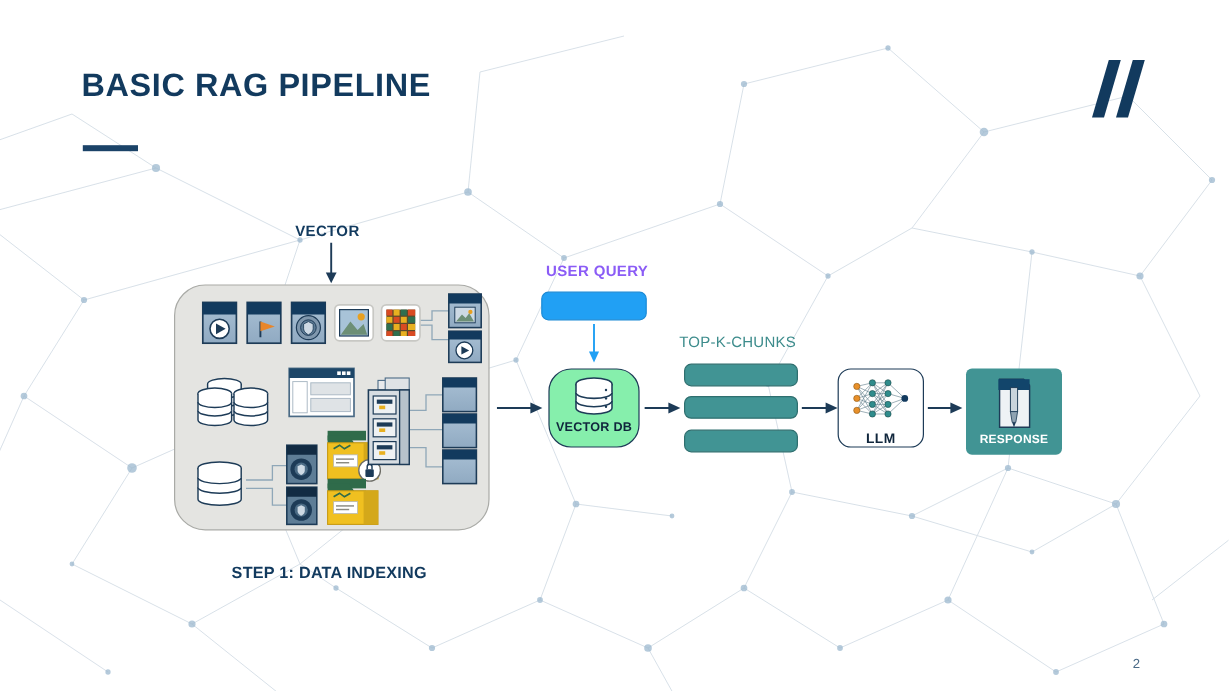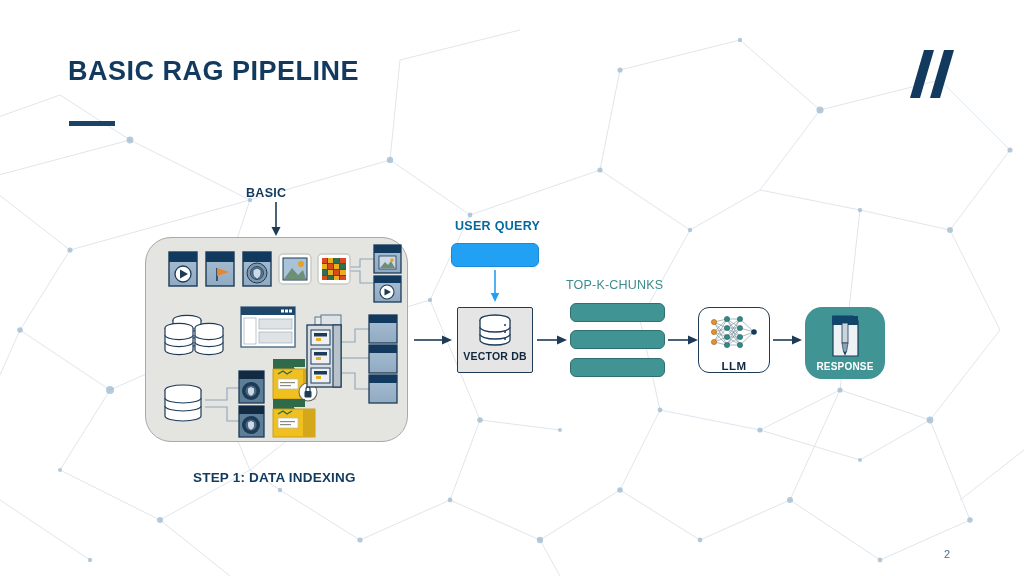--- a/index.html
+++ b/index.html
@@ -44,31 +44,31 @@
 
   
   #indexing-panel {
     position:absolute; left:145px; top:237px; width:263px; height:205px;
     background:#e4e4e1; border:1.6px solid #a9aaa6; border-radius:26px; z-index:2;
   }
 
   
   #user-query-label {
     position:absolute; left:455px; top:219px;
-    font-size:12.5px; font-weight:bold; color:#0369a1; letter-spacing:0.3px; z-index:5;
+    font-size:12.5px; font-weight:bold; color:#8b5cf6; letter-spacing:0.3px; z-index:5;
   }
   #user-query-box {
     position:absolute; left:451px; top:243px; width:88px; height:24px;
     background:#21a0f4; border:1.4px solid #1b8ad6; border-radius:6px; z-index:5;
   }
 
   
   #vector-db-box {
     position:absolute; left:457px; top:307px; width:76px; height:66px;
-    background:#e5e5e5; border:1.5px solid #1d3b57; border-radius:2px; z-index:5;
+    background:#86efac; border:1.5px solid #1d3b57; border-radius:19px; z-index:5;
     display:flex; flex-direction:column; align-items:center; justify-content:flex-start;
     padding-top:6px;
   }
   #vector-db-box .lbl { font-size:10.5px; font-weight:bold; color:#10263c; margin-top:2px; letter-spacing:0.2px; }
 
   
   #topk-label {
     position:absolute; left:566px; top:278px;
     font-size:12.5px; font-weight:normal; color:#3d8c8c; letter-spacing:0.2px; z-index:5;
   }
@@ -84,21 +84,21 @@
   #llm-box {
     position:absolute; left:698px; top:307px; width:72px; height:66px;
     background:#ffffff; border:1.5px solid #1d3b57; border-radius:11px; z-index:5;
     display:flex; flex-direction:column; align-items:center; justify-content:space-between; padding-top:6px;
   }
   #llm-box .lbl { font-size:11.5px; font-weight:bold; color:#10263c; margin-top:4px; letter-spacing:0.4px; }
 
   
   #response-box {
     position:absolute; left:805px; top:307px; width:80px; height:72px;
-    background:#419494; border-radius:17px; z-index:5;
+    background:#419494; border-radius:5px; z-index:5;
     display:flex; flex-direction:column; align-items:center; justify-content:flex-start; padding-top:5px;
   }
   #response-box .lbl { font-size:10px; font-weight:bold; color:#ffffff; margin-top:1px; letter-spacing:0.2px; }
 
   
   #page-number {
     position:absolute; right:74px; bottom:16px;
     font-size:11px; color:#4a6a87; z-index:5;
   }
 
@@ -181,21 +181,21 @@
   </svg>
 
   <div class="title">BASIC RAG PIPELINE</div>
   <div class="title-rule"></div>
 
   <svg class="logo" viewBox="0 0 54 52">
     <polygon points="16,2 26,2 12,50 2,50" fill="#123a5e"></polygon>
     <polygon points="36,2 46,2 32,50 22,50" fill="#123a5e"></polygon>
   </svg>
 
-  <div id="target-label">BASIC</div>
+  <div id="target-label">VECTOR</div>
   <svg class="arrow-svg" style="left:268px; top:202px;" width="16" height="36" viewBox="0 0 16 36">
     <line x1="8" y1="0" x2="8" y2="26" stroke="#1d3b57" stroke-width="1.6"></line>
     <polygon points="8,34 3.5,25 12.5,25" fill="#1d3b57"></polygon>
   </svg>
 
   <div id="indexing-panel"></div>
 
   <svg style="position:absolute; left:145px; top:237px; z-index:3;" width="263" height="205" viewBox="0 0 263 205">
     <defs>
       <linearGradient id="docBody" x1="0" y1="0" x2="0" y2="1">

